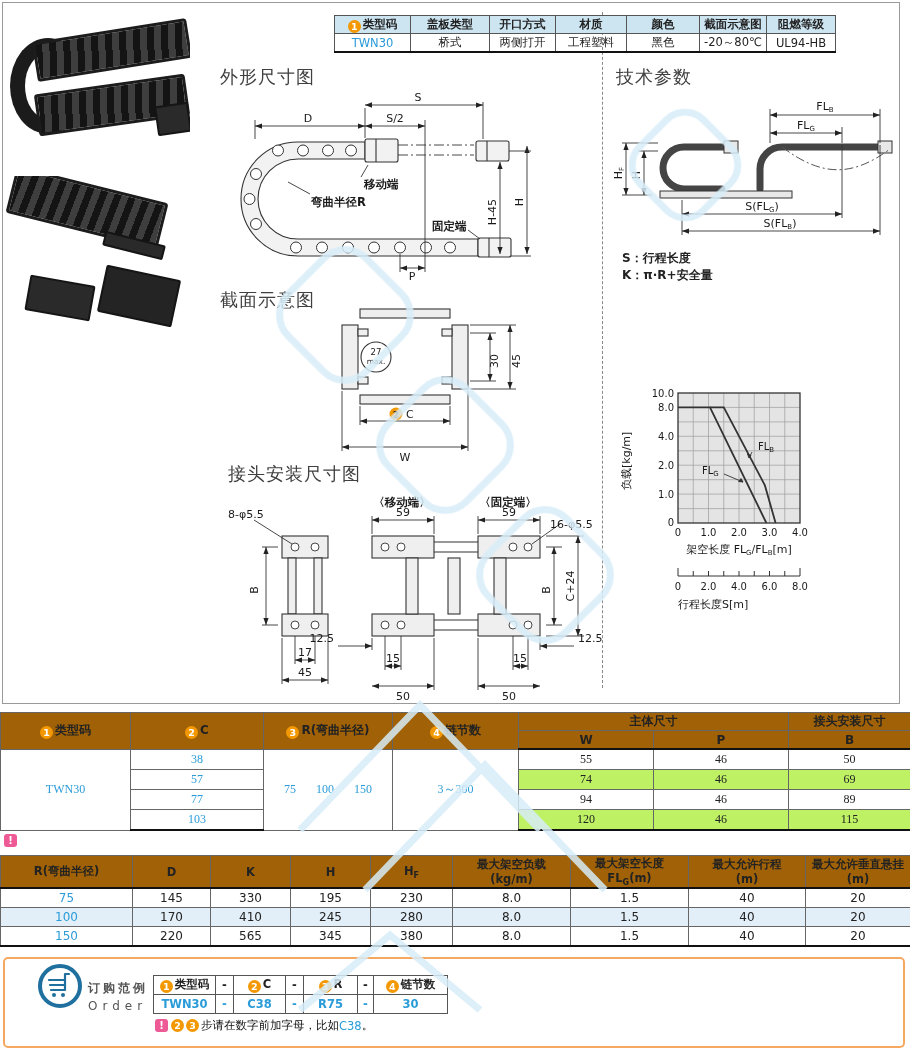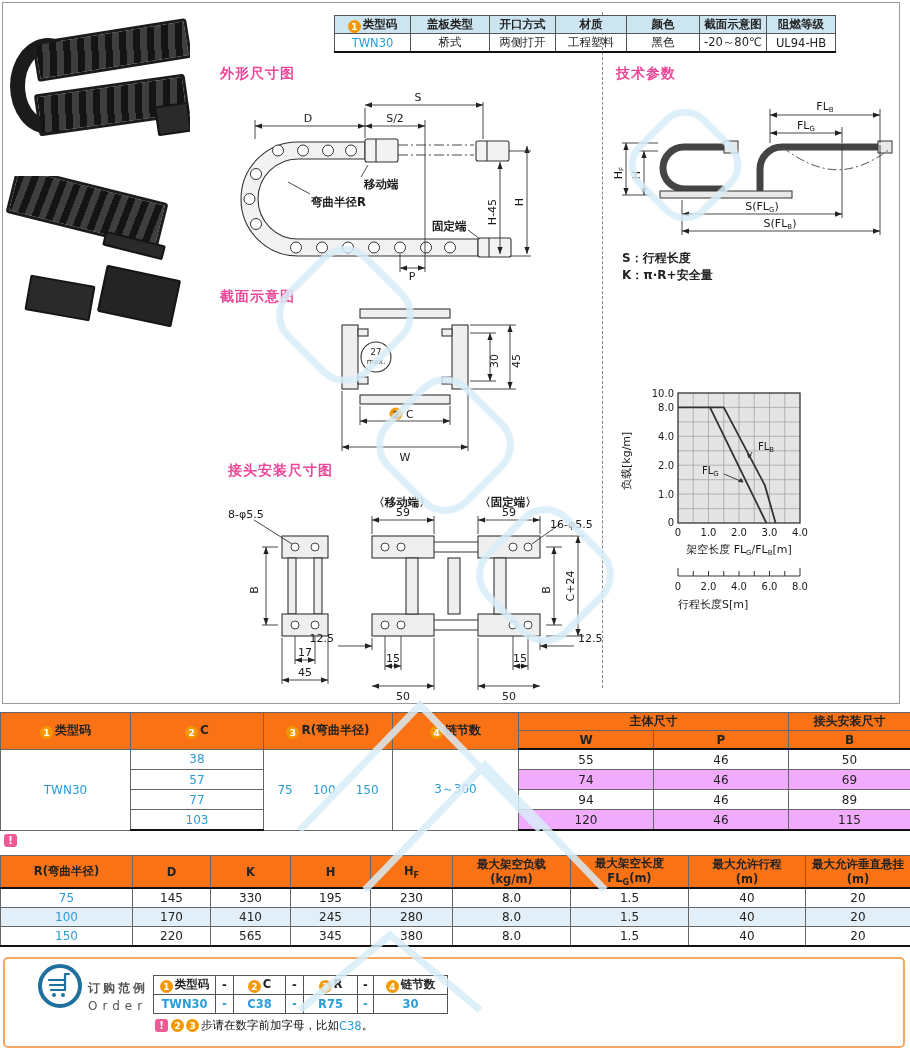--- a/index.html
+++ b/index.html
@@ -8,42 +8,42 @@
   .abs{position:absolute;}
   
   #top-frame{left:2px;top:2px;width:896px;height:700px;border:1px solid #9a9a9a;background:#fff;}
   #divider{left:602px;top:12px;width:0;height:676px;border-left:1px dashed #888;}
   
   .photo{overflow:hidden;}
   .chain-bar{position:absolute;background:repeating-linear-gradient(97deg,#141414 0 7px,#3e3e3e 7px 14px);border:3px solid #1c1c1c;border-radius:3px;}
   .chain-bend{position:absolute;border:15px solid #1b1b1b;border-radius:50%;border-right-color:transparent;border-top-color:#1b1b1b;}
   .chain-block{position:absolute;background:#2a2a2a;border:2px solid #151515;border-radius:2px;}
   
-  .sec-title{font-size:14px;font-weight:bold;color:#ec4899;letter-spacing:1px;}
+  .sec-title{font-size:18px;font-weight:normal;color:#404040;letter-spacing:1px;}
   
   table{border-collapse:collapse;table-layout:fixed;}
   #spec-table{width:501px;font-size:11.5px;}
   #spec-table th,#spec-table td{border:1px solid #555;height:17px;text-align:center;padding:0;overflow:hidden;white-space:nowrap;}
   #spec-table th{background:#cde5f1;font-weight:600;}
   #spec-table{border-bottom:2px solid #111;}
   .blue{color:#2b9cd8;}
   .cnum{display:inline-block;width:13px;height:13px;line-height:13px;border-radius:50%;background:#f39800;color:#fff;font-size:9.5px;font-weight:bold;text-align:center;vertical-align:-2px;margin-right:2px;}
   
   .tp-line{font-size:12px;font-weight:600;height:16.5px;line-height:16.5px;white-space:nowrap;}
   .tp-line sub{font-size:8px;}
   
   .data-table{width:910px;font-size:12px;}
   .data-table th,.data-table td{border:1px solid #666;text-align:center;padding:0;overflow:hidden;}
-  .data-table th{background:#f97316;font-weight:600;}
+  .data-table th{background:#a16207;font-weight:600;}
   #sel-table thead tr:last-child th{border-bottom:2px solid #111;}
   #sel-table tbody tr:last-child td{border-bottom:2px solid #111;}
-  #sel-table tbody td{height:19px;}
+  #sel-table tbody td{height:19px;font-family:Liberation Serif, serif;}
   #sel-table thead th{height:17px;}
   #sel-table td.dim{color:#222;}
-  #sel-table tbody tr.stripe td.dim{background:#f0abfc;}
+  #sel-table tbody tr.stripe td.dim{background:#bef264;}
   #param-table thead th{border-bottom:2px solid #111;height:16px;font-size:11.5px;}
   #param-table tbody td{height:18px;}
   #param-table tbody tr:last-child td{border-bottom:2px solid #111;}
   #param-table tbody tr.stripe td{background:#e2eff8;}
   sub.g{font-size:8px;}
   
   .note-line{display:flex;align-items:center;font-size:11.5px;color:#111;}
   .excl{display:inline-block;width:13px;height:13px;line-height:13px;border-radius:3px;background:#ee5a96;color:#fff;font-weight:bold;font-size:10px;text-align:center;margin-right:3px;flex:0 0 auto;}
   
   #order-box{left:3px;top:957px;width:902px;height:91px;border:2px solid #f5a860;border-radius:5px;background:#fff;box-sizing:border-box;}

